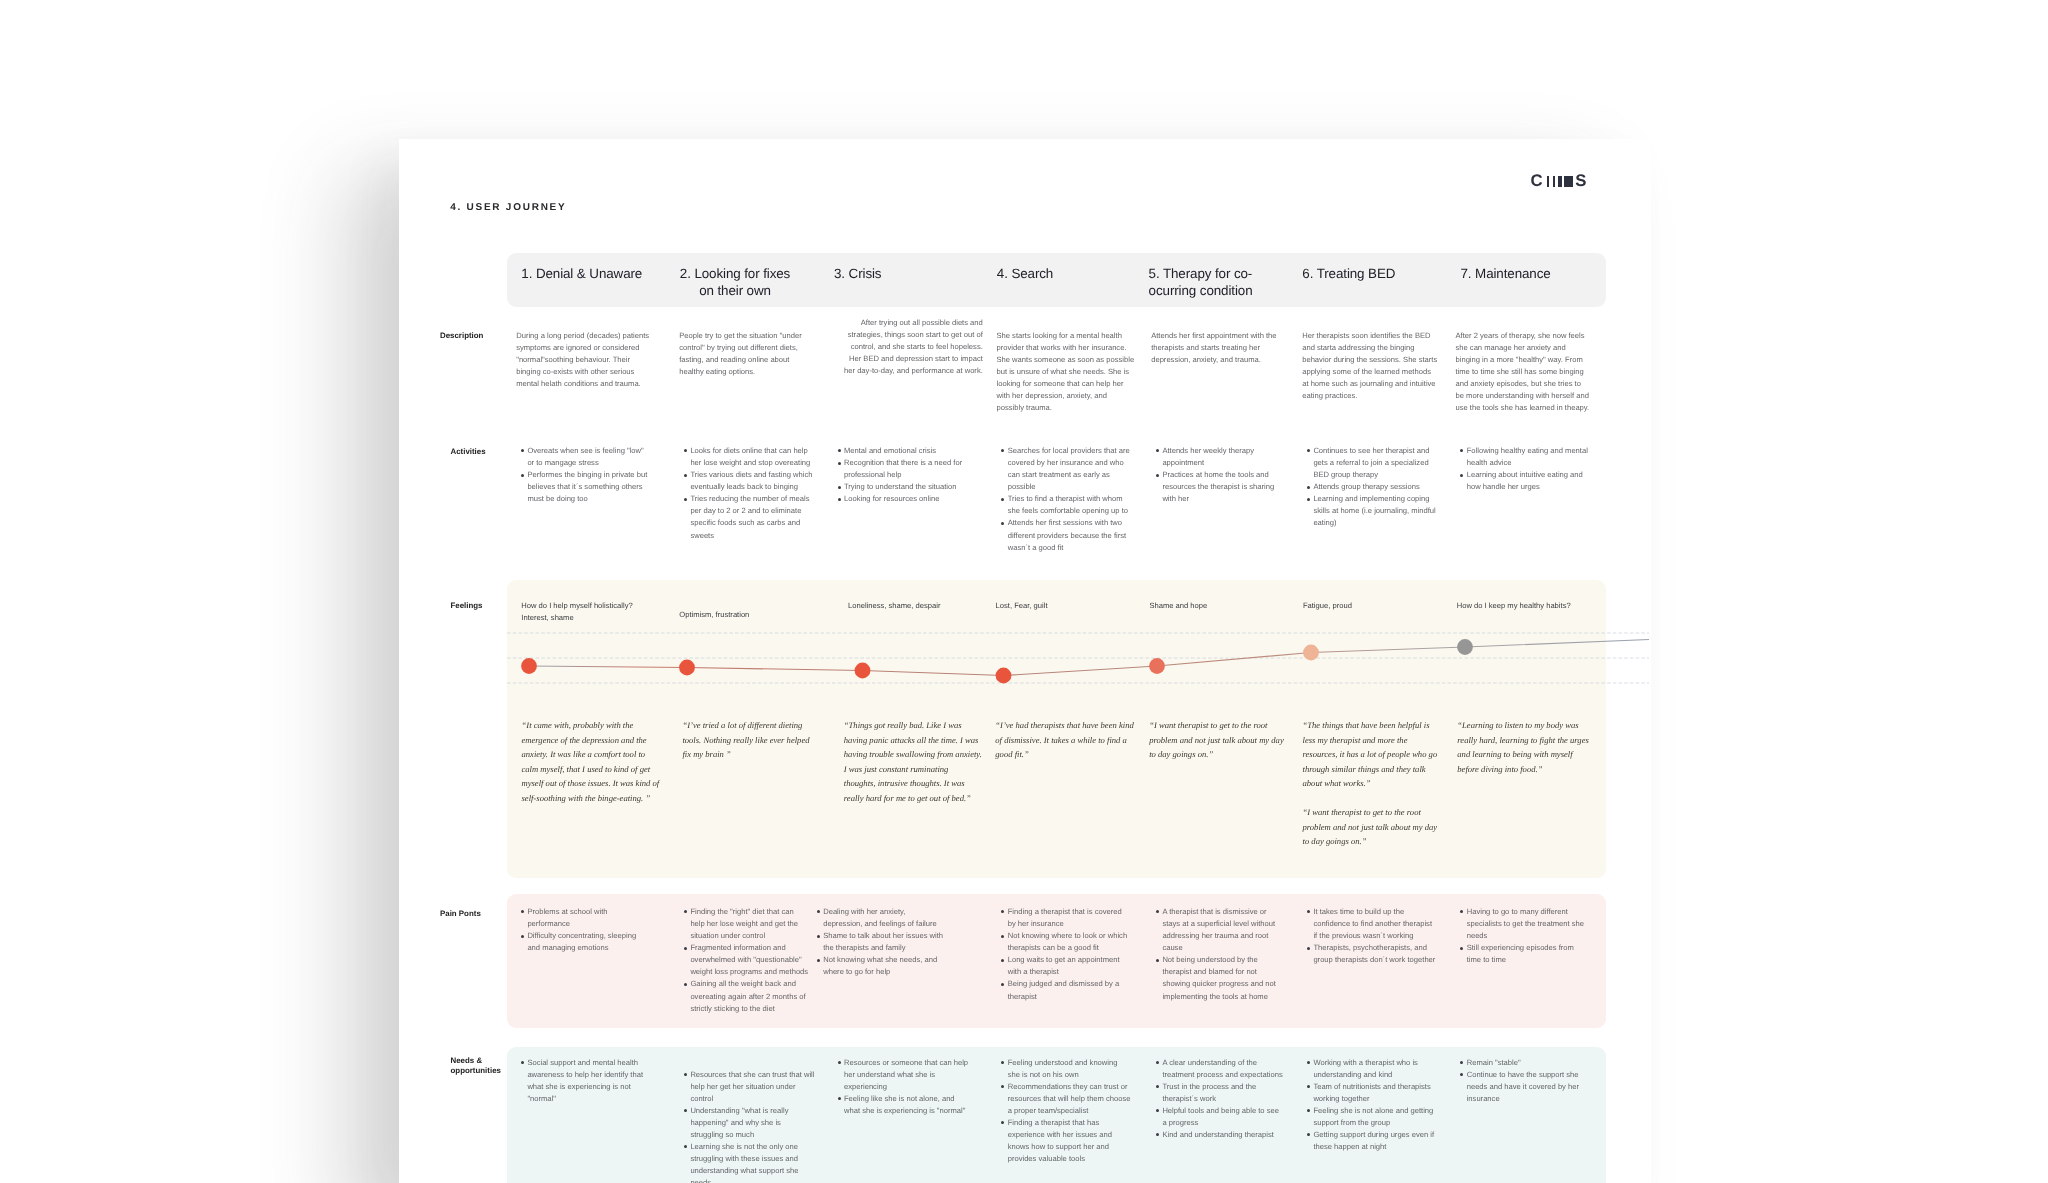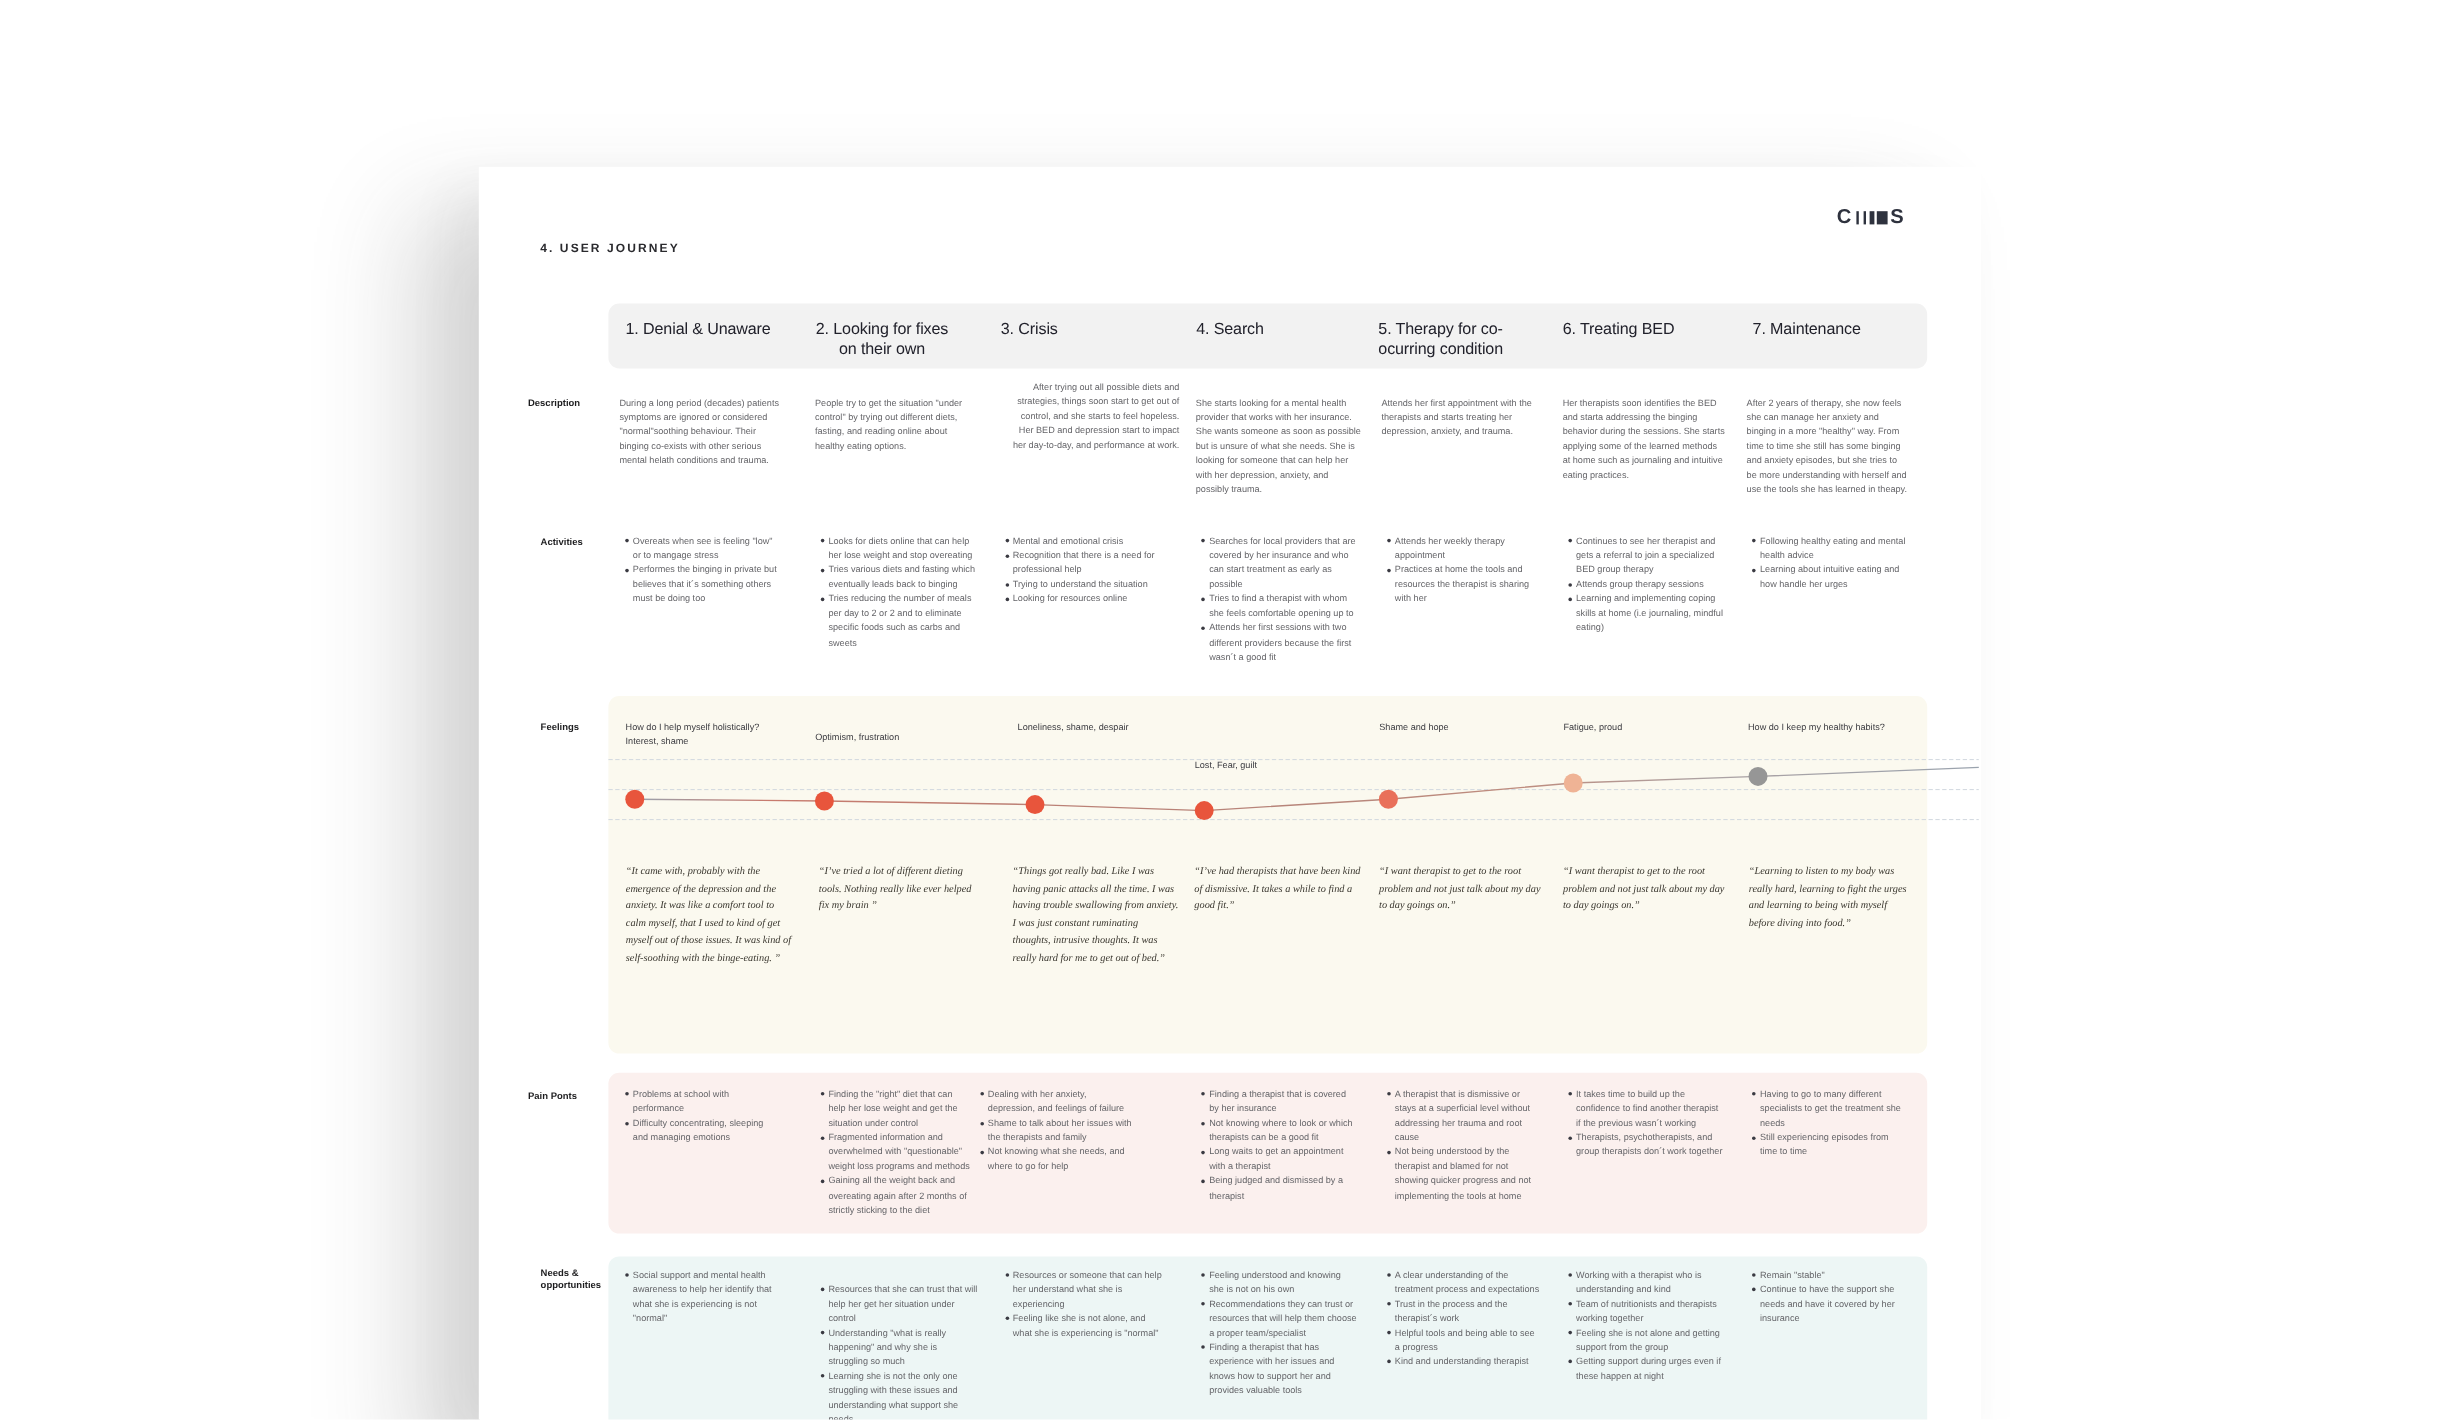--- a/index.html
+++ b/index.html
@@ -195,21 +195,21 @@
 health advice</li>
           <li>Learning about intuitive eating and
 how handle her urges</li>
         </ul>
         <div class="band" style="left: 108px; top: 440.5px; width: 1099px; height: 298px; background: rgb(251, 249, 239);"></div>
         <div class="rowlabel" style="left: 51.5px; top: 462.1px;">Feelings</div>
         <div class="feel" style="left: 122.3px; top: 460.7px; width: 158px;">How do I help myself holistically?
 Interest, shame</div>
         <div class="feel" style="left: 280.3px; top: 470px; width: 158px;">Optimism, frustration</div>
         <div class="feel" style="left: 449px; top: 460.7px; width: 158px;">Loneliness, shame, despair</div>
-        <div class="feel" style="left: 596.6px; top: 460.7px; width: 158px; margin-top: 32px;">Lost, Fear, guilt</div>
+        <div class="feel" style="left: 596.6px; top: 460.7px; width: 158px;">Lost, Fear, guilt</div>
         <div class="feel" style="left: 750.4px; top: 460.7px; width: 158px;">Shame and hope</div>
         <div class="feel" style="left: 903.9px; top: 460.7px; width: 158px;">Fatigue, proud</div>
         <div class="feel" style="left: 1057.7px; top: 460.7px; width: 158px;">How do I keep my healthy habits?</div>
         <div class="quotewrap" style="left: 122.5px; top: 579px; width: 160px;">
           <div class="quote" style="margin-bottom: 14.5px;">“It came with, probably with the
 emergence of the depression and the
 anxiety. It was like a comfort tool to
 calm myself, that I used to kind of get
 myself out of those issues. It was kind of
 self-soothing with the binge-eating. ”</div>
@@ -231,20 +231,25 @@
           <div class="quote" style="margin-bottom: 14.5px;">“I’ve had therapists that have been kind
 of dismissive. It takes a while to find a
 good fit.”</div>
         </div>
         <div class="quotewrap" style="left: 750.2px; top: 579px; width: 160px;">
           <div class="quote" style="margin-bottom: 14.5px;">“I want therapist to get to the root
 problem and not just talk about my day
 to day goings on.”</div>
         </div>
         <div class="quotewrap" style="left: 903.5px; top: 579px; width: 160px;">
+          <div class="quote" style="margin-bottom: 14.5px;">“The things that have been helpful is
+less my therapist and more the
+resources, it has a lot of people who go
+through similar things and they talk
+about what works.”</div>
           <div class="quote" style="margin-bottom: 14.5px;">“I want therapist to get to the root
 problem and not just talk about my day
 to day goings on.”</div>
         </div>
         <div class="quotewrap" style="left: 1058.3px; top: 579px; width: 160px;">
           <div class="quote" style="margin-bottom: 14.5px;">“Learning to listen to my body was
 really hard, learning to fight the urges
 and learning to being with myself
 before diving into food.”</div>
         </div>

